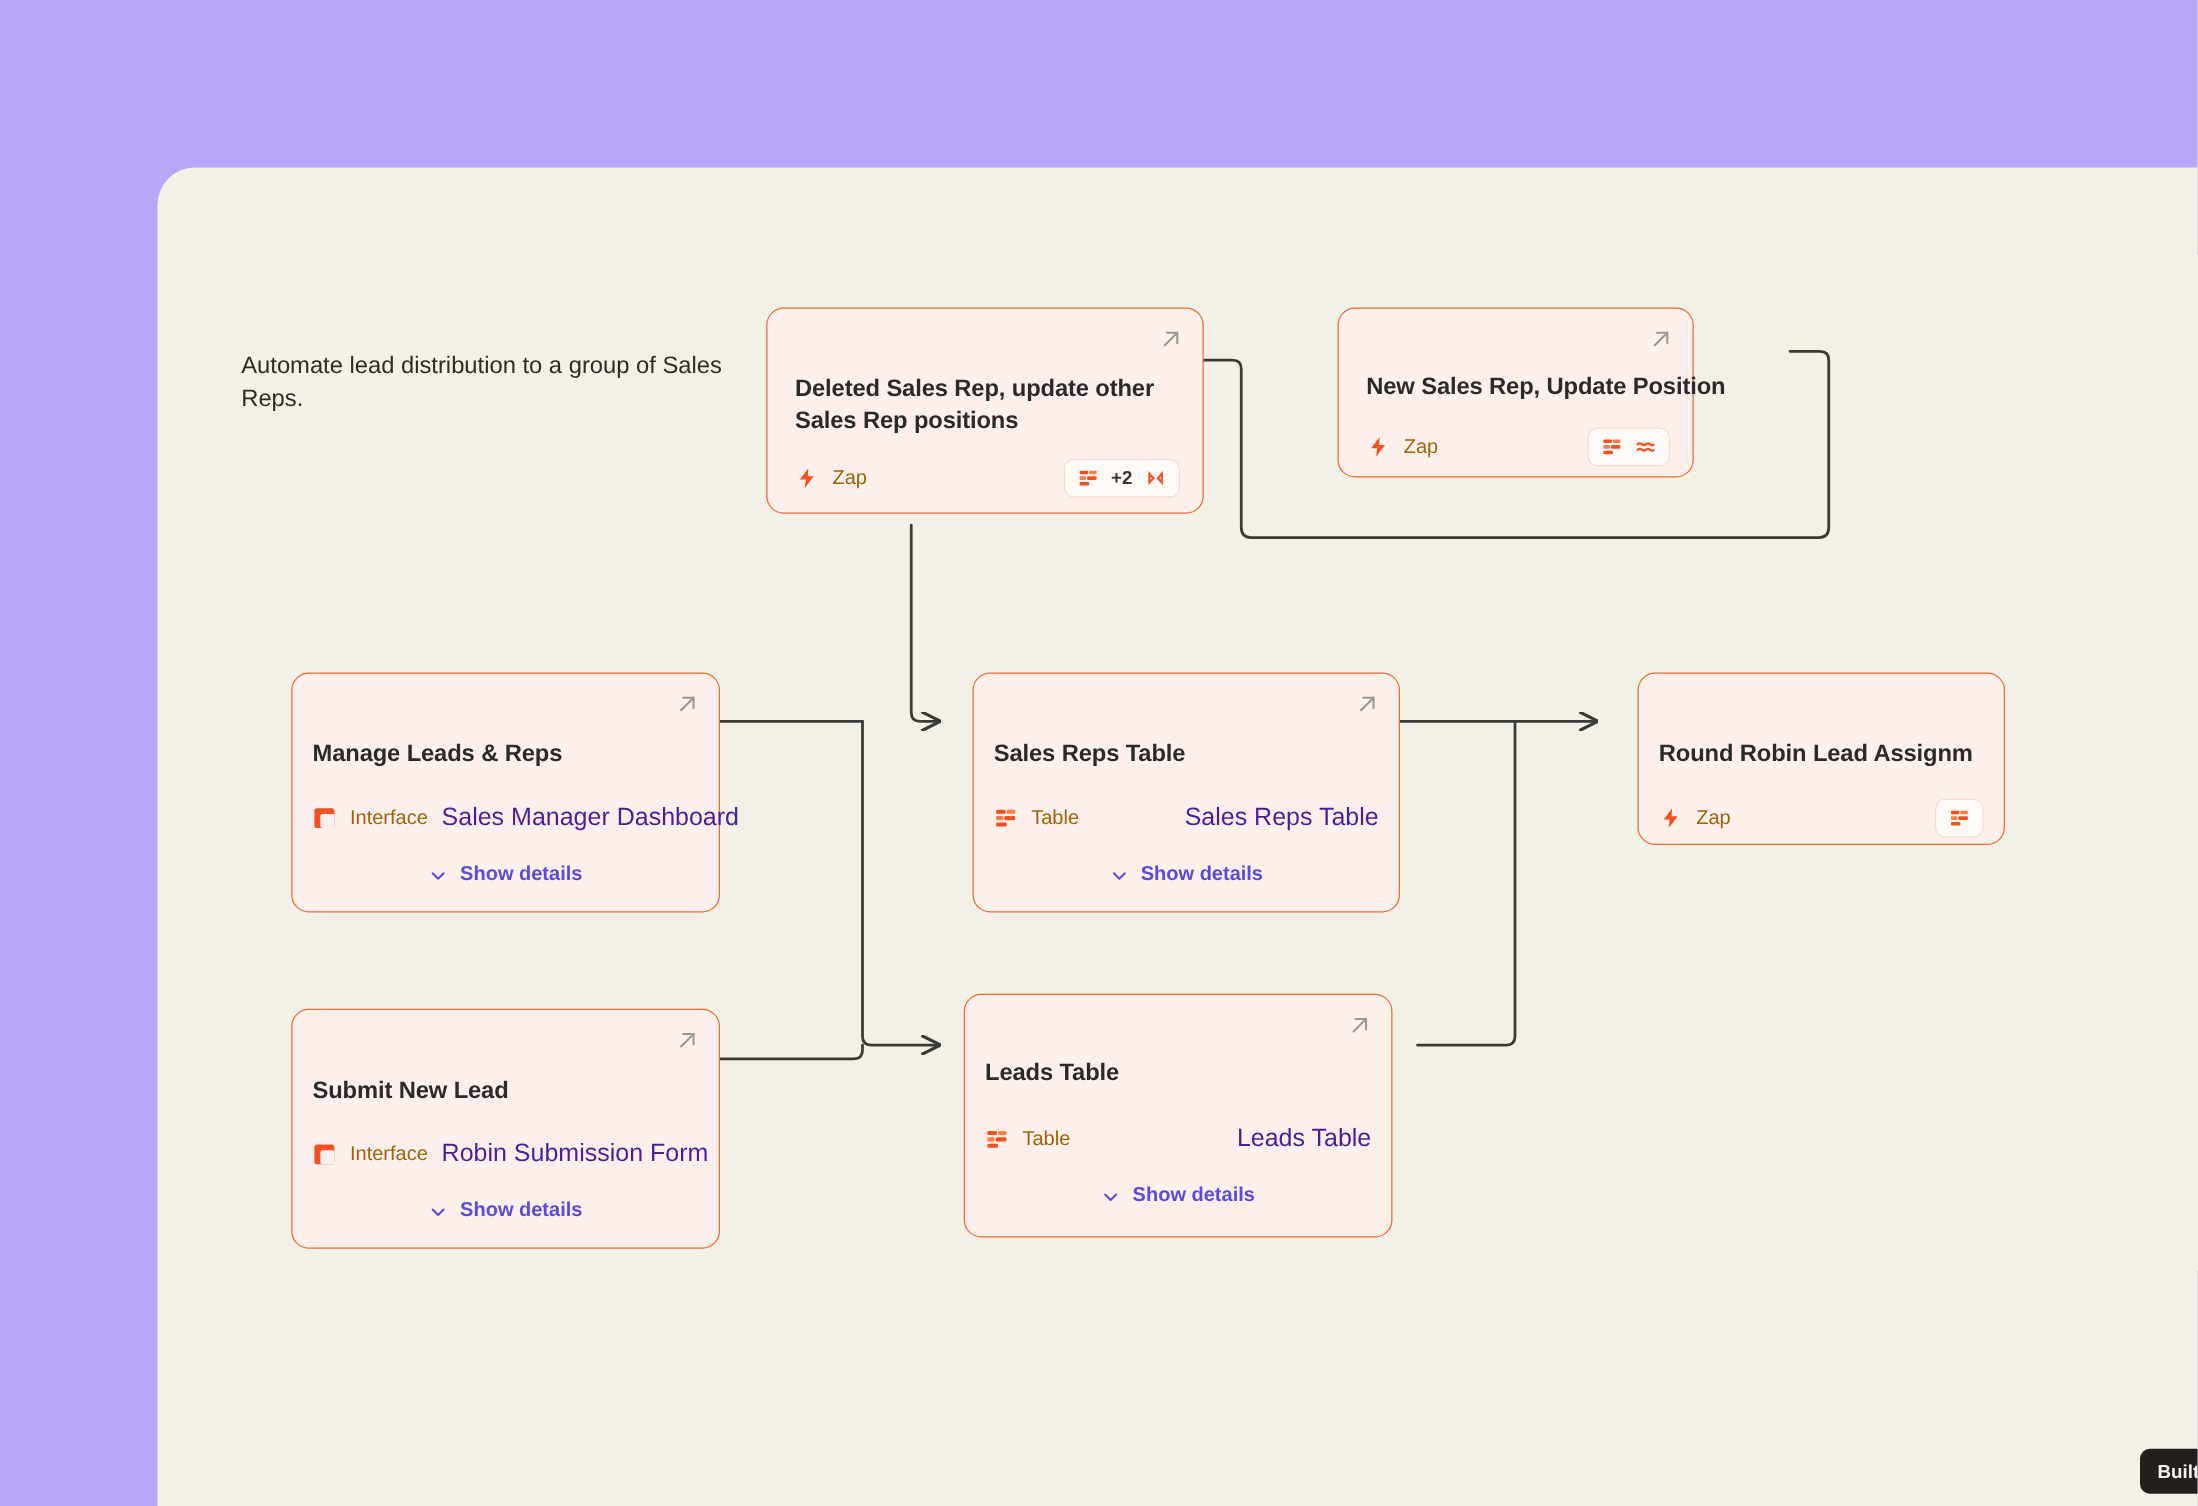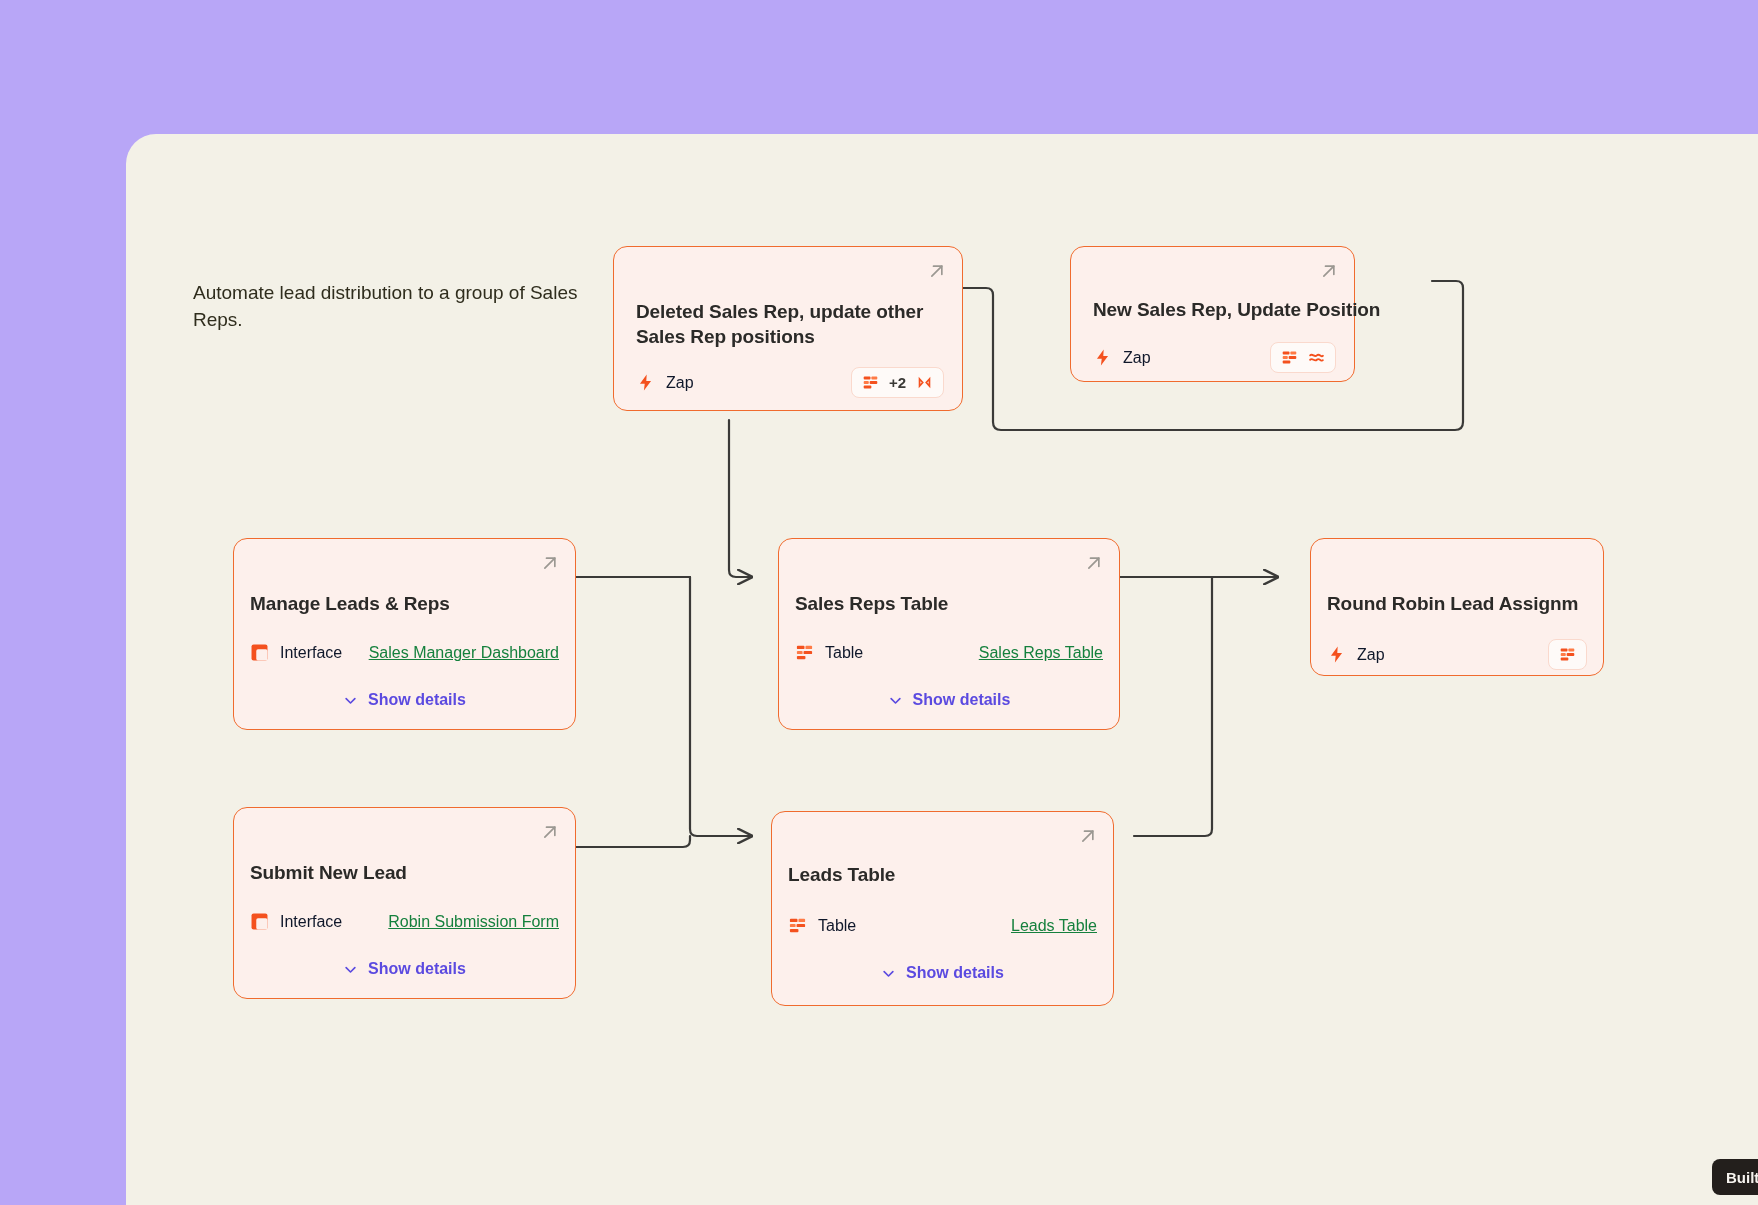--- a/index.html
+++ b/index.html
@@ -62,22 +62,22 @@
   }
   .card .ext svg { display: block; width: 20px; height: 20px; }
 
   .card .ctitle {
     font-size: 19px; font-weight: 700; color: #2b2a28;
     line-height: 1.33; letter-spacing: -0.1px;
   }
   .card .crow {
     display: flex; align-items: center; gap: 11px;
   }
-  .card .crow .rlabel { font-size: 16px; color: #0f172a; }
-  .card .crow .rvalue { margin-left: auto; font-size: 16px; color: #15803d; white-space: nowrap; text-decoration: underline; }
+  .card .crow .rlabel { font-size: 16px; color: #a16207; }
+  .card .crow .rvalue { margin-left: auto; font-size: 20px; color: #4c1d95; white-space: nowrap; }
 
   .details {
     display: flex; align-items: center; justify-content: center; gap: 10px;
     color: #5b4ae0; font-size: 16px; font-weight: 700; cursor: pointer;
   }
   .details .chev { width: 15px; height: 15px; display: block; }
 
   
   .ico { width: 19px; height: 19px; flex: 0 0 19px; display: block; }
 
@@ -310,21 +310,21 @@
   <div class="details" style="position:absolute; left:0; right:0; top:152px;">
     <span class="chev">
       <svg viewBox="0 0 24 24" fill="none" stroke="#5b4ae0" stroke-width="2.6" stroke-linecap="round" stroke-linejoin="round">
           <polyline points="5,9 12,16 19,9"></polyline>
         </svg>
     </span>
     <span>Show details</span>
   </div>
 </div>
 
-<div class="card" style="left:771px; top:795px; width:343px; height:195px;margin-top:16px;">
+<div class="card" style="left:771px; top:795px; width:343px; height:195px;">
   <span class="ext">
     <svg viewBox="0 0 24 24" fill="none" stroke="currentColor" stroke-width="2" stroke-linecap="round" stroke-linejoin="round">
       <polyline points="9,5 19,5 19,15"></polyline>
         <line x1="19" y1="5" x2="7" y2="17"></line>
     </svg>
   </span>
   <div class="ctitle" style="position:absolute; left:16px; top:50px;">Leads Table</div>
   <div class="crow" style="position:absolute; left:16px; right:16px; top:104px;">
     <span class="ico">
       <svg viewBox="0 0 20 20">

